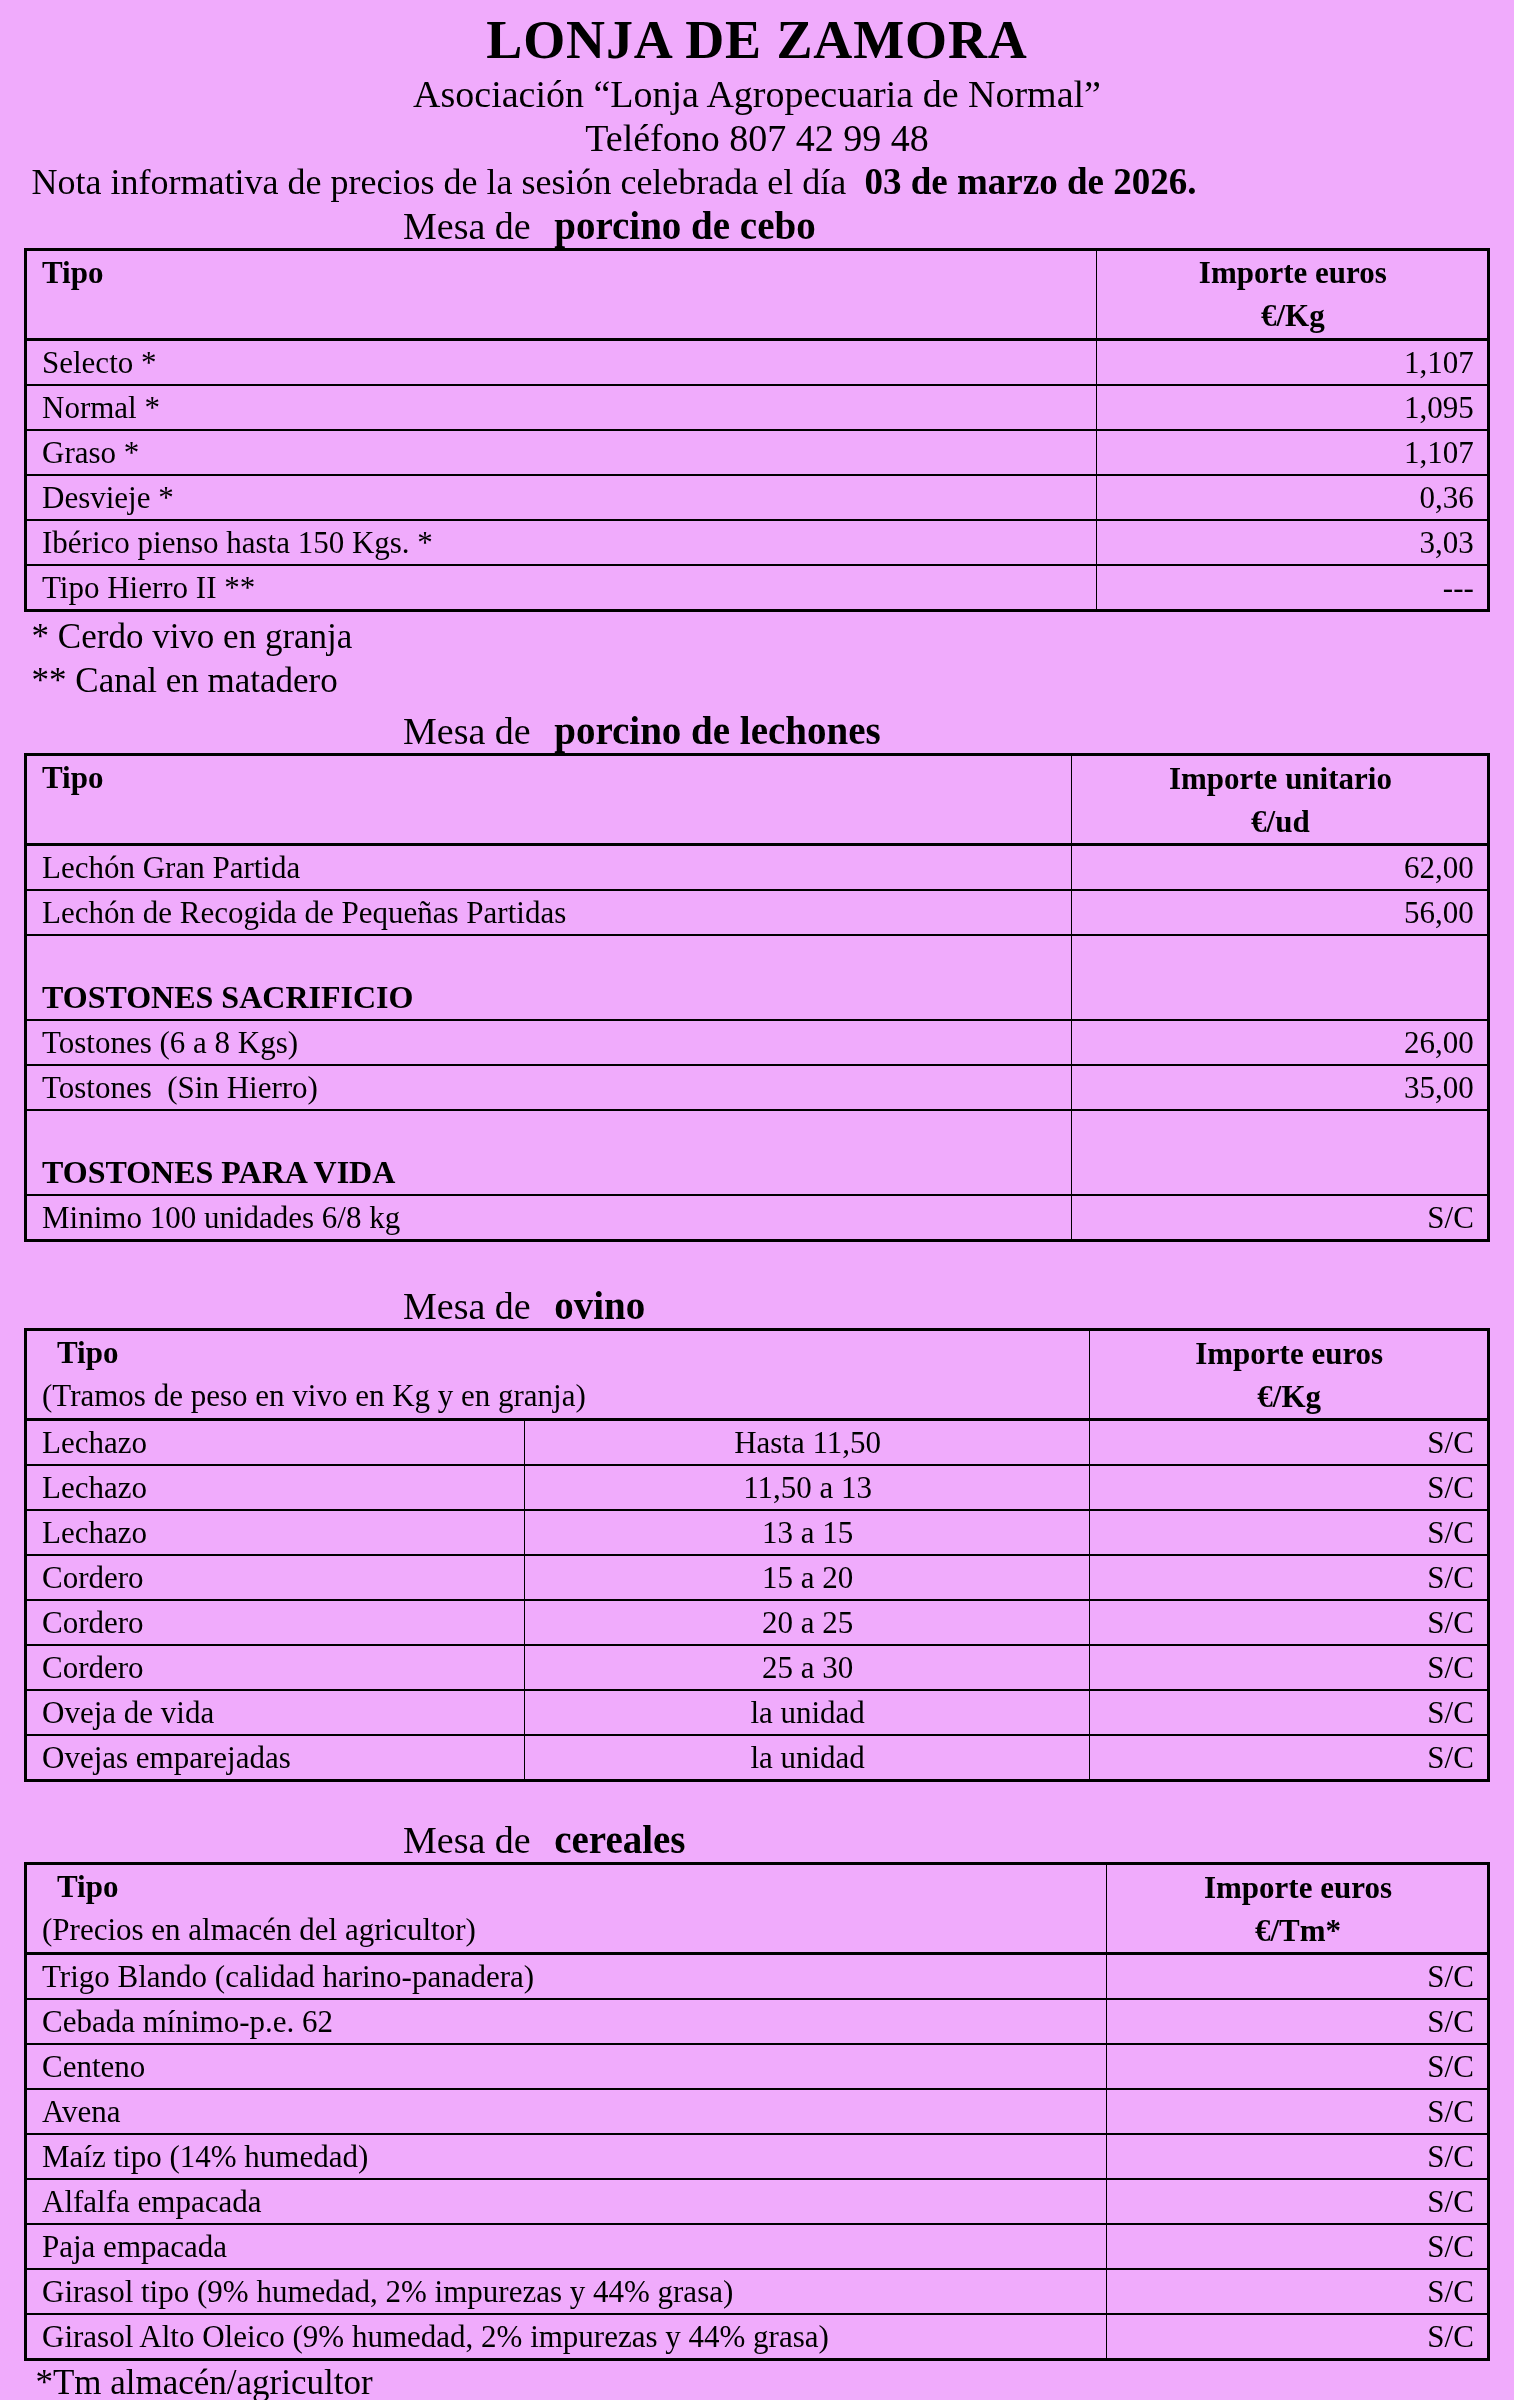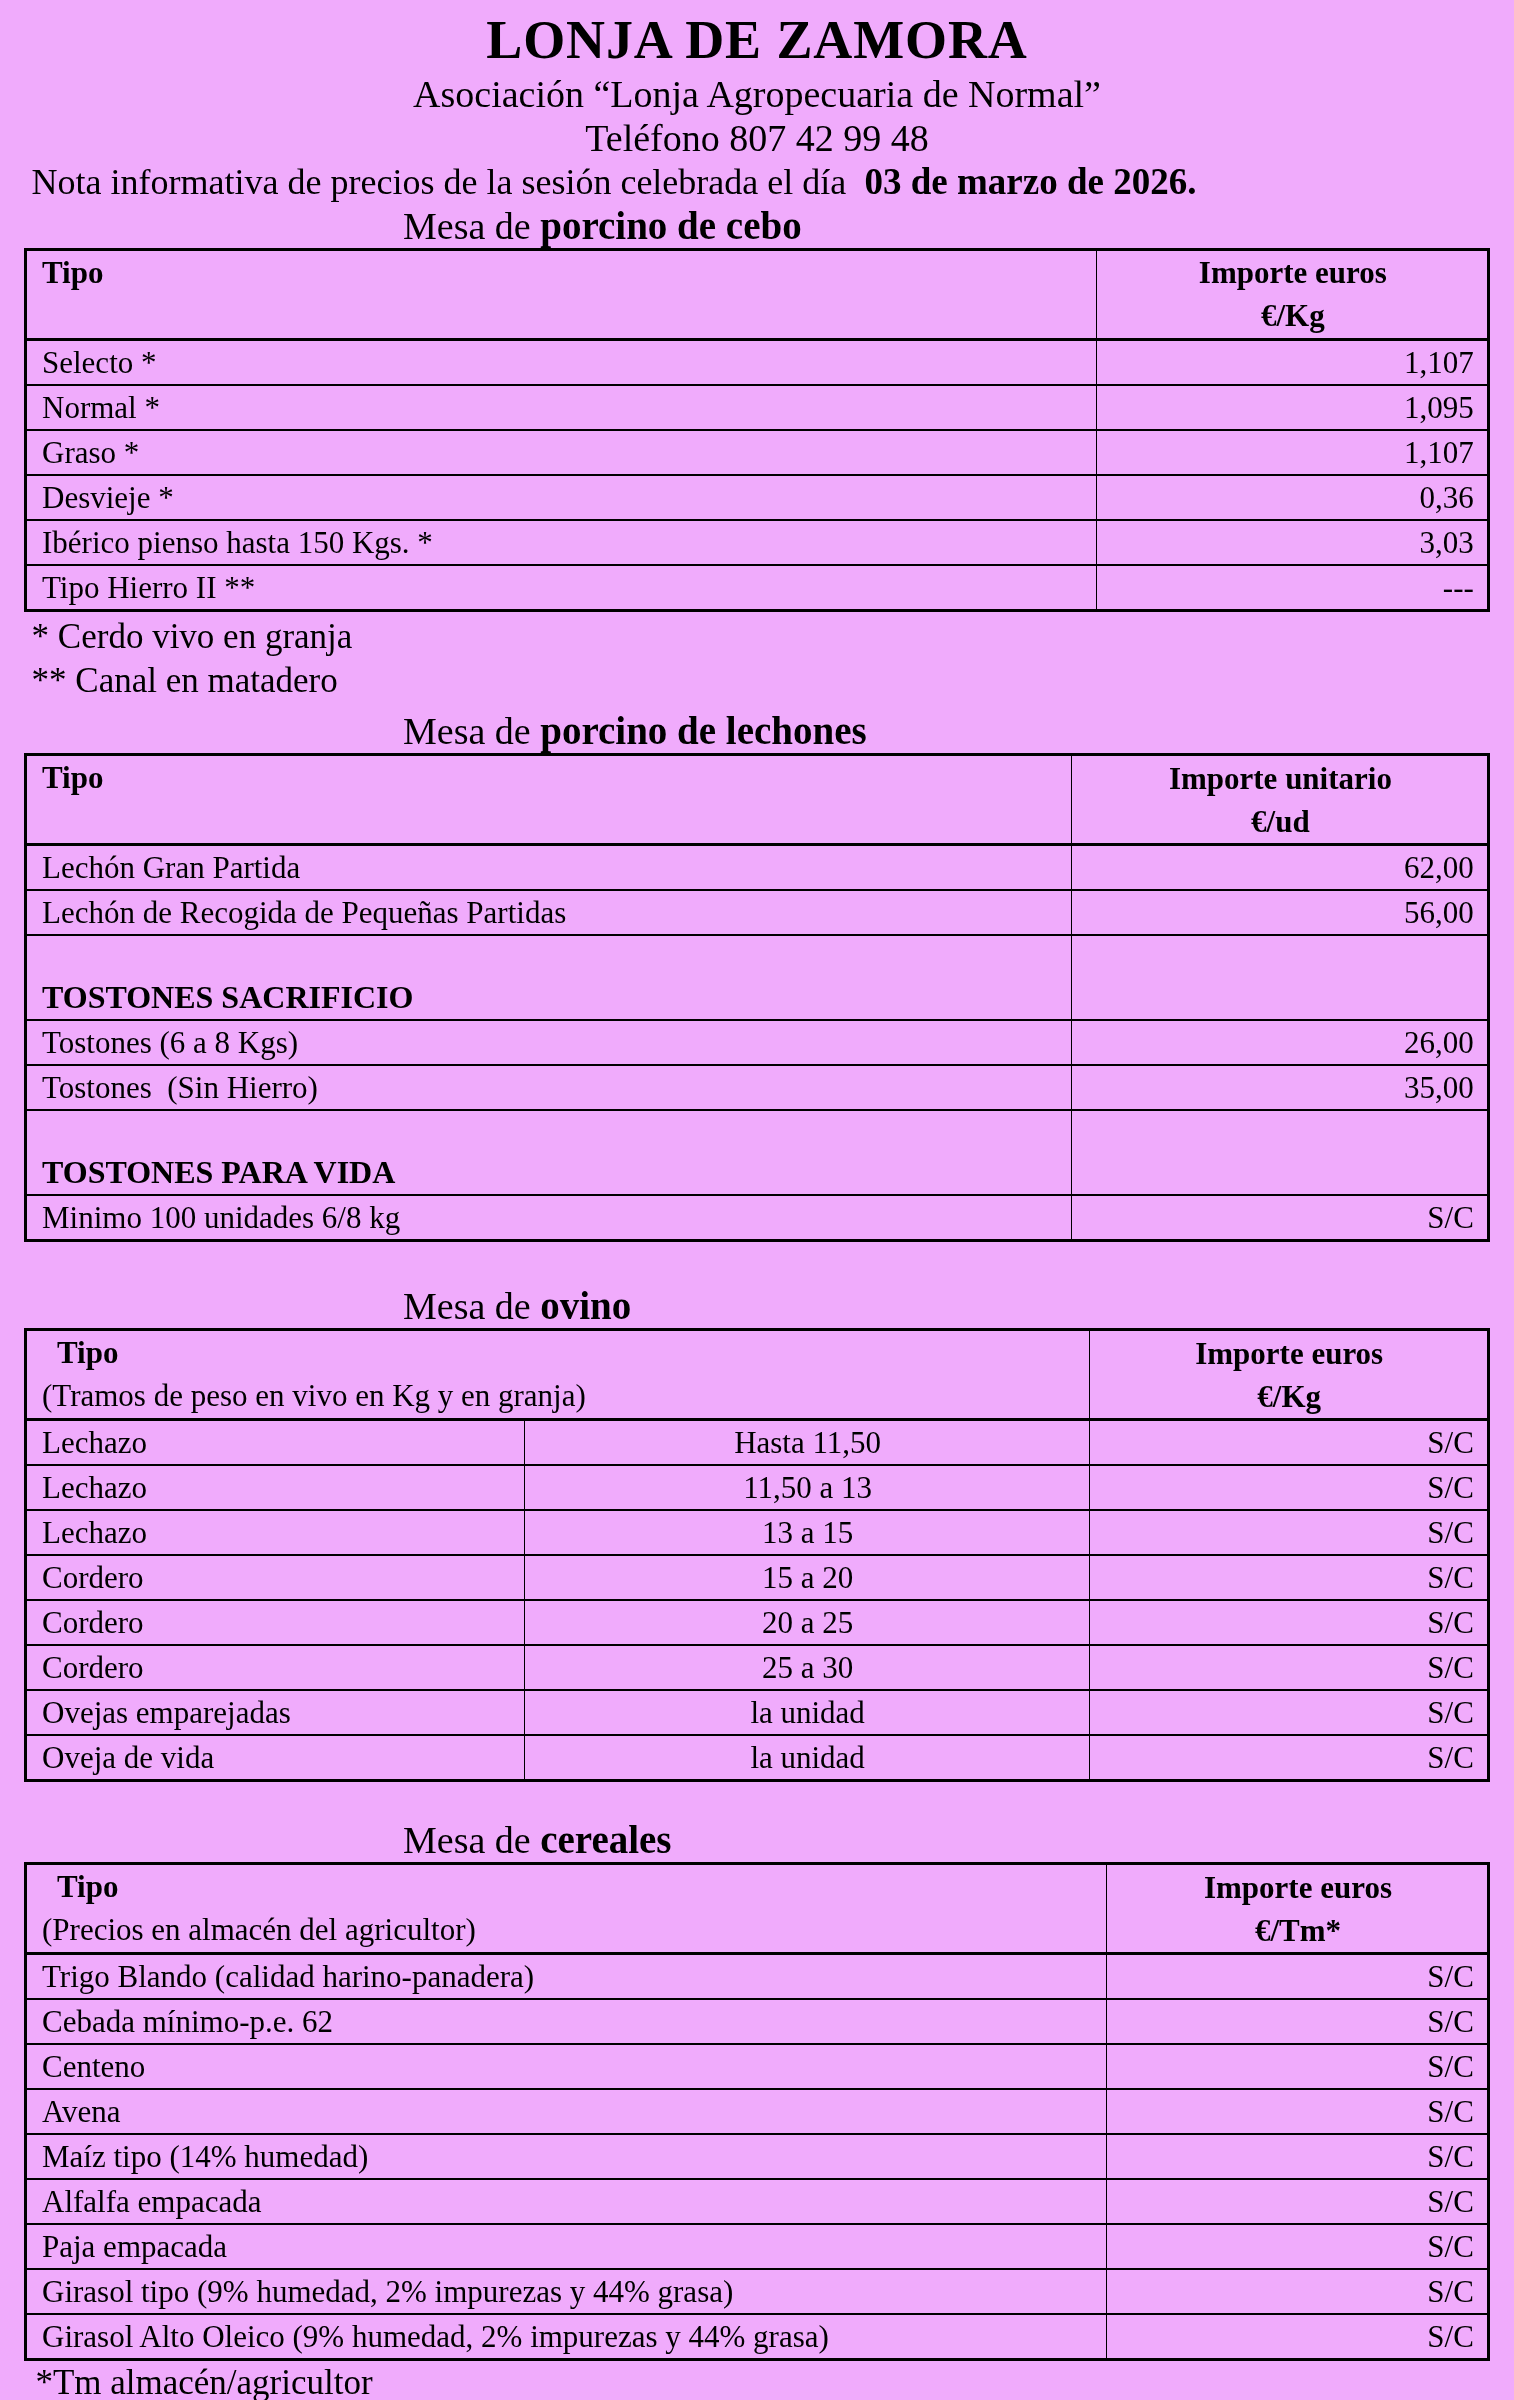--- a/index.html
+++ b/index.html
@@ -8,21 +8,21 @@
     padding:7.6px 24px 0 24px; background:#f0abfc; color:#000;
     font-family:"Liberation Serif","DejaVu Serif",serif;
     overflow:hidden;
   }
   .doc-title   { text-align:center; font-size:54px; font-weight:bold; line-height:64px; letter-spacing:0.9px; }
   .doc-subtitle{ text-align:center; font-size:38px; line-height:44px; }
   .doc-phone   { text-align:center; font-size:38px; line-height:44px; }
   .doc-note    { font-size:36px; line-height:44px; padding-left:7.6px; white-space:pre-wrap; }
   .doc-note b  { font-size:37px; }
   .mesa-heading{ font-size:38px; line-height:44px; padding-left:379px; white-space:pre-wrap; }
-  .mesa-heading b { font-size:39px; }
+  .mesa-heading b { font-size:39px;margin-left:14px; }
 
   table.price-table { width:100%; border-collapse:collapse; table-layout:fixed; border:3.8px solid #000; }
   table.price-table td { border:1.9px solid #000; border-top-width:2.8px; border-bottom-width:2.8px;
     font-size:31px; line-height:43px; padding:0 13.2px 0 15px; overflow:hidden; }
   table.price-table thead td { height:87px; border-bottom-width:3.8px; }
 
   .h-tipo   { vertical-align:top; font-weight:bold; text-align:left; }
   .h-amount { vertical-align:middle; text-align:center; font-weight:bold; }
   .h-amount div { line-height:43px; }
   .h-tipo2  { vertical-align:top; padding:0; }
@@ -193,26 +193,26 @@
           <td class="c-label">Cordero</td>
           <td class="c-range">20 a 25</td>
           <td class="c-value">S/C</td>
         </tr>
         <tr>
           <td class="c-label">Cordero</td>
           <td class="c-range">25 a 30</td>
           <td class="c-value">S/C</td>
         </tr>
         <tr>
+          <td class="c-label">Oveja de vida</td>
+          <td class="c-range">la unidad</td>
+          <td class="c-value">S/C</td>
+        </tr>
+        <tr>
           <td class="c-label">Ovejas emparejadas</td>
-          <td class="c-range">la unidad</td>
-          <td class="c-value">S/C</td>
-        </tr>
-        <tr>
-          <td class="c-label">Oveja de vida</td>
           <td class="c-range">la unidad</td>
           <td class="c-value">S/C</td>
         </tr>
       </tbody>
   </table>
 
   <div class="mesa-heading mh-cereal"><span>Mesa de </span><b>cereales</b></div>
 
   <table class="price-table">
     <colgroup>

